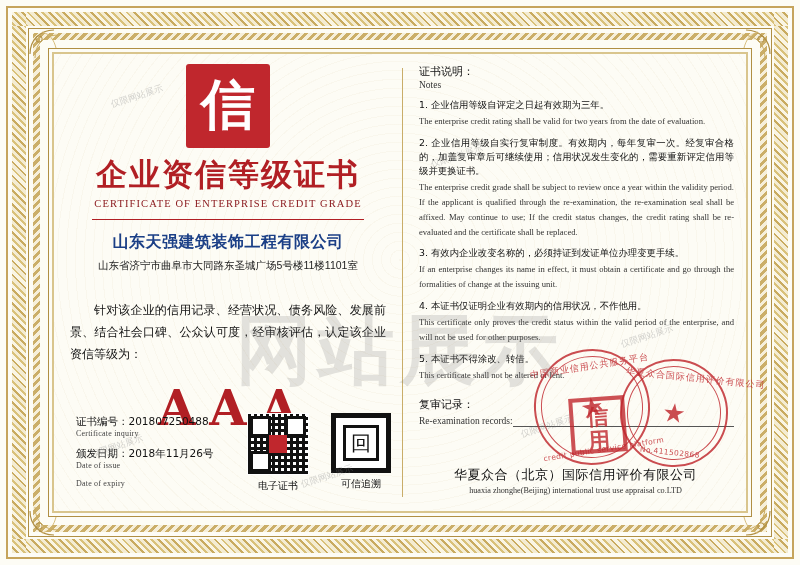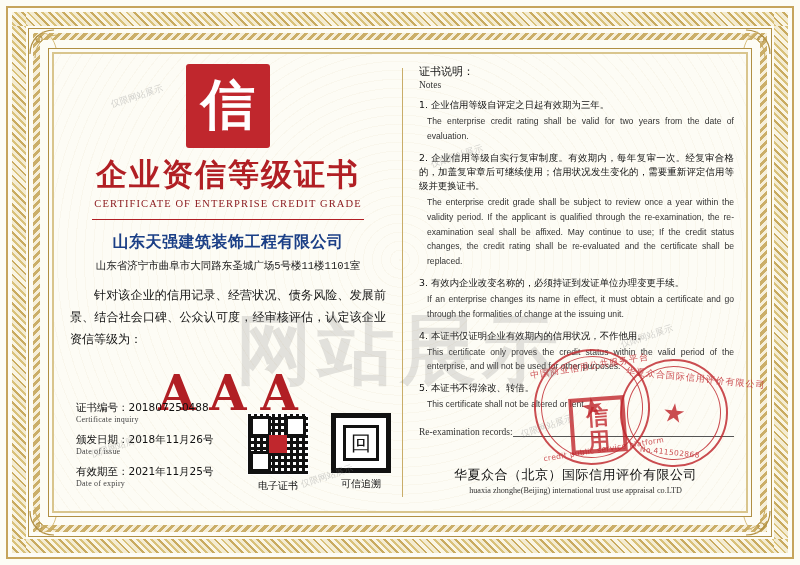--- a/index.html
+++ b/index.html
@@ -175,24 +175,24 @@
   }
   .company-name {
     font-family: "DejaVu Serif", serif;
     font-size: 16px;
     font-weight: bold;
     color: #1b3f86;
     letter-spacing: 0.5px;
     margin-bottom: 6px;
   }
   .company-addr {
-    font-family: Liberation Mono, monospace;
+    font-family: Liberation Sans, sans-serif;
     font-size: 10.5px;
     color: #222222;
-    margin-bottom: 11px;
+    margin-bottom: 26px;
   }
   .body-text {
     font-family: "DejaVu Sans", sans-serif;
     font-size: 12px;
     color: #111111;
     line-height: 1.85;
     text-align: justify;
     padding: 0 6px;
     text-indent: 0;
   }
@@ -315,27 +315,26 @@
   }
   .note-cn {
     font-family: "DejaVu Sans", sans-serif;
     font-size: 9.4px;
     color: #111111;
     line-height: 1.5;
     margin-bottom: 2px;
     text-align: justify;
   }
   .note-en {
-    font-family: Liberation Sans, sans-serif;
+    font-family: Liberation Serif, serif;
     font-size: 8.6px;
     color: #333333;
     line-height: 1.72;
     margin-bottom: 7px;
     text-align: justify;
-    margin-left: 8px;
   }
   .reexam {
     margin-top: 14px;
   }
   .reexam-cn {
     font-family: "DejaVu Sans", sans-serif;
     font-size: 11px;
     color: #111111;
     margin-bottom: 4px;
   }
@@ -531,21 +530,20 @@
       <div class="meta">
         <div class="meta-row">
           <div class="meta-cn">证书编号：201807250488</div>
           <div class="meta-en">Certificate inquiry</div>
         </div>
         <div class="meta-row">
           <div class="meta-cn">颁发日期：2018年11月26号</div>
           <div class="meta-en">Date of issue</div>
         </div>
         <div class="meta-row">
-          <div class="meta-cn">有效期至：2021年11月25号</div>
           <div class="meta-en">Date of expiry</div>
         </div>
       </div>
 
       <div class="codes">
         <div class="code-box">
           <div class="qr">
             <div class="qr-finder f1"></div>
             <div class="qr-finder f2"></div>
             <div class="qr-finder f3"></div>
@@ -576,20 +574,21 @@
       <div class="note-cn">3. 有效内企业改变名称的，必须持证到发证单位办理变更手续。</div>
       <div class="note-en">If an enterprise changes its name in effect, it must obtain a certificate and go through the formalities of change at the issuing unit.</div>
 
       <div class="note-cn">4. 本证书仅证明企业有效期内的信用状况，不作他用。</div>
       <div class="note-en">This certificate only proves the credit status within the valid period of the enterprise, and will not be used for other purposes.</div>
 
       <div class="note-cn">5. 本证书不得涂改、转借。</div>
       <div class="note-en">This certificate shall not be altered or lent.</div>
 
       <div class="reexam">
+        <div class="reexam-cn">复审记录：</div>
         <div class="reexam-en">
           <span>Re-examination records:</span>
           <span class="reexam-line"></span>
         </div>
       </div>
 
       <div class="issuer">
         <div class="issuer-cn">华夏众合（北京）国际信用评价有限公司</div>
         <div class="issuer-en">huaxia zhonghe(Beijing) international trust use appraisal co.LTD</div>
       </div>

